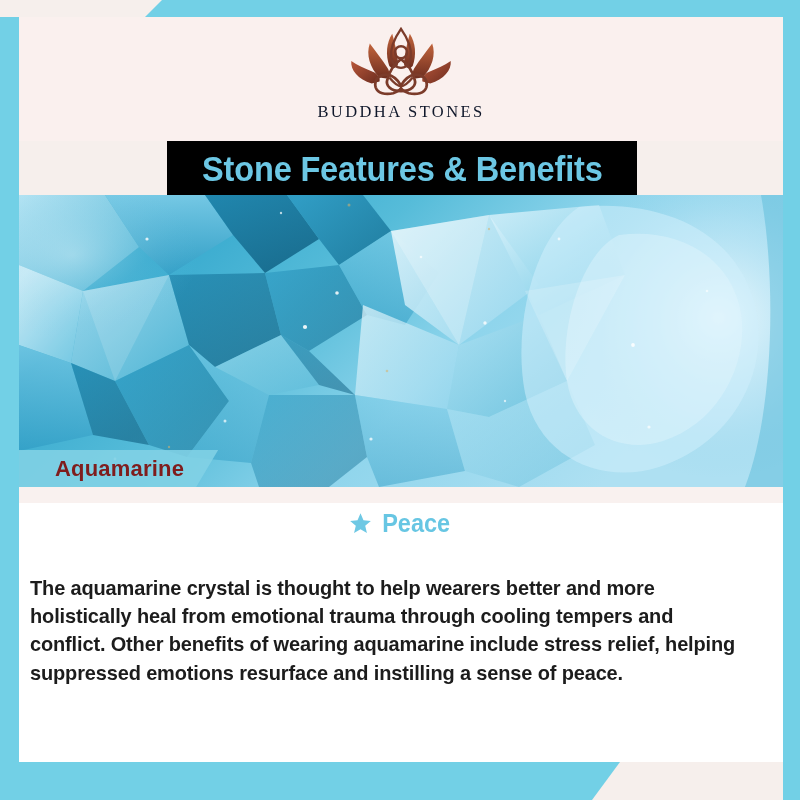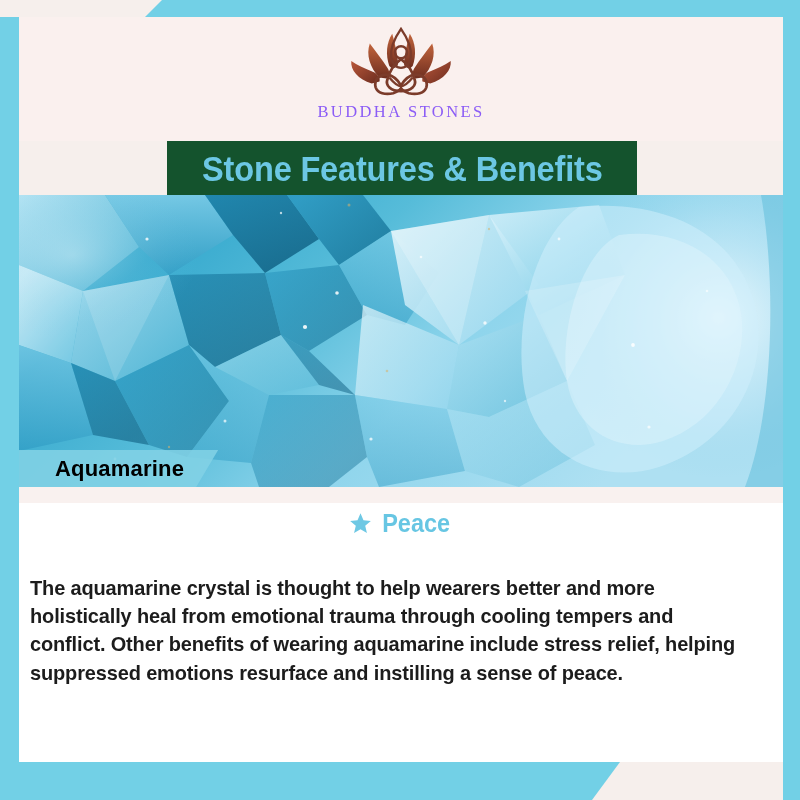--- a/index.html
+++ b/index.html
@@ -77,33 +77,33 @@
     margin-top: 6px;
     width: 118px;
     height: 78px;
     display: block;
   }
   .logo-wordmark {
     margin-top: 1px;
     font-family: "Liberation Serif", serif;
     font-size: 16.5px;
     letter-spacing: 2.4px;
-    color: #8b5cf6;
+    color: #0f172a;
     font-weight: 400;
     white-space: nowrap;
   }
 
   
   .title-band {
     position: absolute;
     top: 141px;
     left: 167px;
     width: 470px;
     height: 54px;
-    background: #14532d;
+    background: #000000;
     display: flex;
     align-items: center;
     justify-content: center;
     text-align: center;
   }
   .title-text {
     font-size: 35px;
     font-weight: 700;
     color: #6cc7e4;
     letter-spacing: -0.2px;
@@ -136,21 +136,21 @@
     height: 37px;
     padding: 0 34px 0 36px;
     background: rgba(130, 209, 229, 0.88);
     clip-path: polygon(0 0, 100% 0, calc(100% - 22px) 100%, 0 100%);
     display: flex;
     align-items: center;
   }
   .stone-banner-text {
     font-size: 22px;
     font-weight: 700;
-    color: #000000;
+    color: #7f1d1d;
     letter-spacing: 0.2px;
     white-space: nowrap;
   }
 
   
   .content {
     position: absolute;
     top: 487px;
     left: 19px;
     right: 17px;

